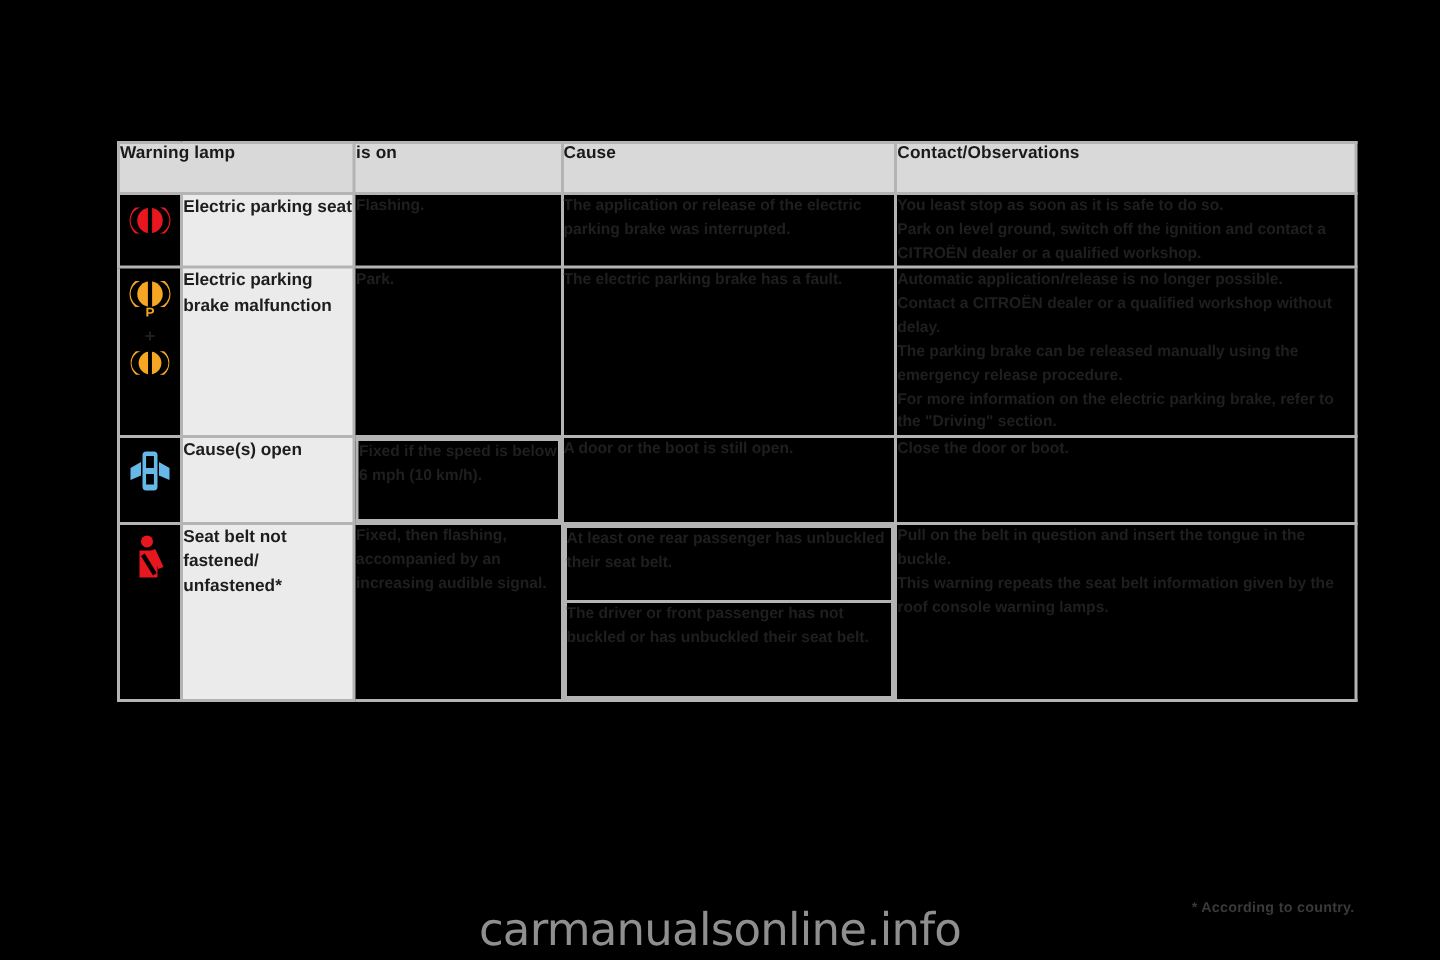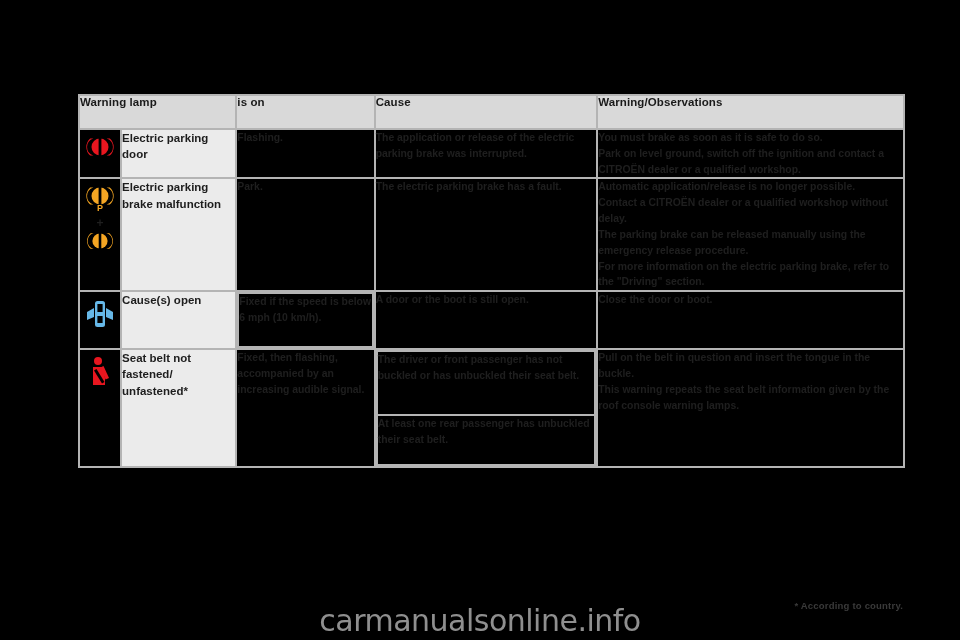--- a/index.html
+++ b/index.html
@@ -152,43 +152,43 @@
       <col class="col-ison">
       <col class="col-cause">
       <col class="col-action">
     </colgroup>
 
     <thead>
       <tr>
         <th colspan="2">Warning lamp</th>
         <th>is on</th>
         <th>Cause</th>
-        <th>Warning/Observations</th>
+        <th>Contact/Observations</th>
       </tr>
     </thead>
 
     <tbody>
 
       <tr>
         <td class="cell-icon">
           <div class="icon-wrap">
             <span>
               <svg width="30" height="22" viewBox="0 0 30 22" aria-hidden="true">
                 <circle cx="15" cy="11" r="8.5" fill="#e8161f"></circle>
                 <rect x="13.6" y="2" width="2.8" height="18" fill="#000"></rect>
                 <path d="M5.2 2.4 A11.5 11.5 0 0 0 5.2 19.6 L8.4 19.6 A9 9 0 0 1 8.4 2.4 Z" fill="#e8161f"></path>
                 <path d="M24.8 2.4 A11.5 11.5 0 0 1 24.8 19.6 L21.6 19.6 A9 9 0 0 0 21.6 2.4 Z" fill="#e8161f"></path>
               </svg>
             </span>
           </div>
         </td>
-        <td class="cell-label">Electric parking door</td>
+        <td class="cell-label">Electric parking seat</td>
         <td class="cell-body">Flashing.</td>
         <td class="cell-body">The application or release of the electric parking brake was interrupted.</td>
-        <td class="cell-body" style="white-space:pre-line">You must brake as soon as it is safe to do so.
+        <td class="cell-body" style="white-space:pre-line">You least stop as soon as it is safe to do so.
 Park on level ground, switch off the ignition and contact a CITROËN dealer or a qualified workshop.</td>
       </tr>
 
       <tr>
         <td class="cell-icon">
           <div class="icon-wrap">
             <span>
               <svg width="30" height="26" viewBox="0 0 30 26" aria-hidden="true">
                 <circle cx="15" cy="11" r="8.5" fill="#f5a623"></circle>
                 <rect x="13.6" y="2" width="2.8" height="18" fill="#000"></rect>
@@ -257,24 +257,24 @@
               </svg>
             </span>
           </div>
         </td>
         <td class="cell-label mid">Seat belt not fastened/ unfastened*</td>
         <td class="cell-body mid">Fixed, then flashing, accompanied by an increasing audible signal.</td>
         <td class="nopad">
           <table class="split">
             <tbody>
                 <tr>
-              <td class="cell-body split-top" style="height:62px">The driver or front passenger has not buckled or has unbuckled their seat belt.</td>
+              <td class="cell-body" style="height:48px">At least one rear passenger has unbuckled their seat belt.</td>
             </tr>
             <tr>
-              <td class="cell-body" style="height:48px">At least one rear passenger has unbuckled their seat belt.</td>
+              <td class="cell-body split-top" style="height:62px">The driver or front passenger has not buckled or has unbuckled their seat belt.</td>
             </tr>
           </tbody>
             </table>
         </td>
         <td class="cell-body mid" style="white-space:pre-line">Pull on the belt in question and insert the tongue in the buckle.
 This warning repeats the seat belt information given by the roof console warning lamps.</td>
       </tr>
 
     </tbody>
   </table>

